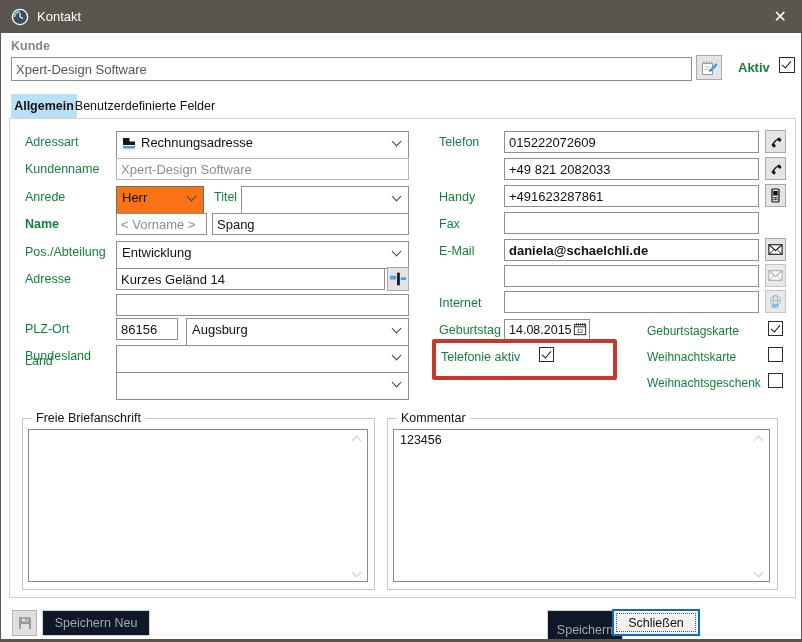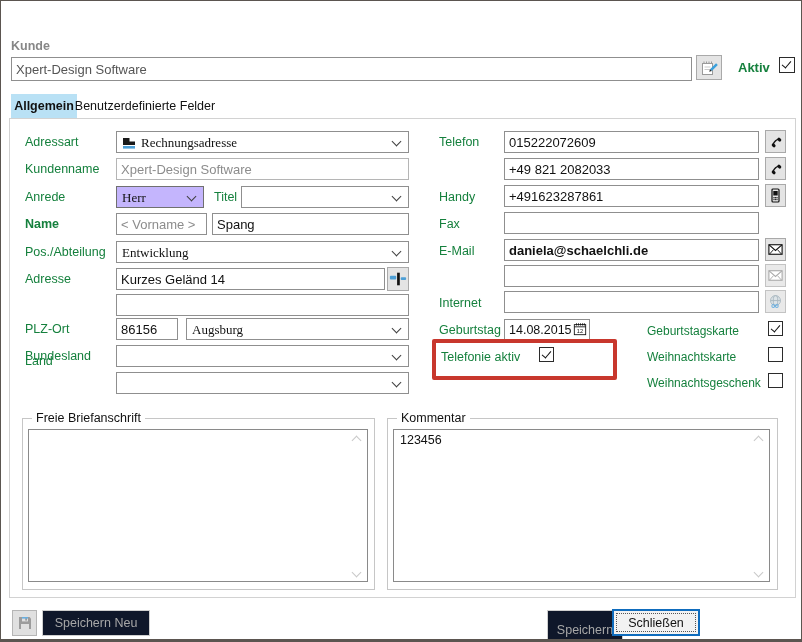--- a/index.html
+++ b/index.html
@@ -11,25 +11,25 @@
   .close{position:absolute;right:14px;top:6px;font-size:16px;color:#fff;font-weight:300;cursor:default;}
   .appicon{position:absolute;left:10px;top:7px;width:18px;height:18px;}
   .bstrip{position:absolute;left:0;bottom:0;width:100%;height:2px;background:#5b5550;}
   .lbl{position:absolute;font-size:12.5px;color:#15803d;white-space:nowrap;line-height:15px;}
   .lbl.bold{font-weight:bold;}
   .lbl.graybold{color:#878787;font-weight:bold;}
   .lbl.sm{font-size:12px;}
   input.fld{position:absolute;height:22px;border:1px solid #8f8f8f;padding:0 4px;font:13px "Liberation Sans",sans-serif;color:#111;background:#fff;outline:none;}
   input.fld.dim{color:#8c8c8c;border-color:#b5b5b5;}
   input.fld::placeholder{color:#8c8c8c;opacity:1;}
-  .combo{position:absolute;height:22px;border:1px solid #8f8f8f;background:#fff;font-size:13px;color:#111;font-family:Liberation Serif, serif;}
+  .combo{position:absolute;height:28px;border:1px solid #8f8f8f;background:#fff;font-size:13px;color:#111;}
   .combo .ctext{position:absolute;left:5px;top:3px;white-space:nowrap;}
   .combo .ctext.withicon{left:24px;}
   .combo .chev{position:absolute;right:8px;top:6px;width:7px;height:7px;border-right:1.4px solid #3f3f3f;border-bottom:1.4px solid #3f3f3f;transform:rotate(45deg);}
-  .combo.graybg{background:#c4b5fd;border-color:#707070;}
+  .combo.graybg{background:#f97316;border-color:#707070;}
   .combo .cicon{position:absolute;left:4px;top:3px;width:16px;height:16px;}
   .iconbtn{position:absolute;background:#e4e4e4;border:1px solid #a9a9a9;display:flex;align-items:center;justify-content:center;padding:0;}
   .iconbtn.disabled{background:#e9e9e9;border-color:#c3c3c3;}
   .cb{position:absolute;width:15px;height:15px;background:#fff;border:1px solid #2b2b2b;}
   .cb.on::after{content:"";position:absolute;left:3.5px;top:1px;width:5px;height:9px;border-right:1.6px solid #111;border-bottom:1.6px solid #111;transform:rotate(40deg);}
   .tab{position:absolute;top:93px;height:24px;font-size:12.5px;color:#111;display:flex;align-items:center;justify-content:center;white-space:nowrap;}
   .tab.active{background:#b9e1f5;font-weight:bold;}
   .page{position:absolute;left:8px;top:117px;width:787px;height:480px;border:1px solid #d2d2d2;}
   .redrect{position:absolute;left:431px;top:338px;width:185px;height:41px;border:4px solid #c8372d;border-radius:2px;}
   .groupbox{position:absolute;border:1px solid #c6c6c6;}
@@ -44,20 +44,32 @@
   .btn.default::after{content:"";position:absolute;left:2px;right:2px;top:2px;bottom:2px;border:1px dotted #555;}
   .dateinp{position:absolute;border:1px solid #8f8f8f;background:#fff;font-size:12.5px;color:#111;}
   .dateinp .dtext{position:absolute;left:4px;top:3px;}
   .dateinp svg{position:absolute;right:2px;top:2px;}
 </style>
 </head>
 <body>
 
 <div id="win">
 
+  <div class="tbar">
+    <span class="appicon">
+      <svg width="18" height="18" viewBox="0 0 18 18">
+          <circle cx="9" cy="9" r="7.6" fill="#3d4f5c" stroke="#fff" stroke-width="1.4"></circle>
+          <path d="M9 3.5 A5.5 5.5 0 0 0 3.5 9" stroke="#7ecbdd" fill="none" stroke-width="2"></path>
+          <line x1="9" y1="9" x2="9" y2="5" stroke="#fff" stroke-width="1.2"></line>
+          <line x1="9" y1="9" x2="12" y2="10.5" stroke="#fff" stroke-width="1.2"></line>
+        </svg>
+    </span>
+    <span class="ttl">Kontakt</span>
+    <span class="close">✕</span>
+  </div>
 
   <span class="lbl graybold" style="left:10px;top:38px;">Kunde</span>
   <input class="fld" style="left: 10px; top: 56px; width: 681px; height: 24px; color: rgb(85, 85, 85);" value="Xpert-Design Software">
   <button class="iconbtn" style="left:695px;top:54px;width:26px;height:25px;">
     <svg width="18" height="18" viewBox="0 0 18 18">
         <rect x="2.5" y="4.5" width="10" height="11" fill="#fff" stroke="#9a9a9a"></rect>
         <line x1="4" y1="4.5" x2="4" y2="2.5" stroke="#9a9a9a"></line>
         <line x1="6.5" y1="4.5" x2="6.5" y2="2.5" stroke="#9a9a9a"></line>
         <line x1="9" y1="4.5" x2="9" y2="2.5" stroke="#9a9a9a"></line>
         <line x1="11.5" y1="4.5" x2="11.5" y2="2.5" stroke="#9a9a9a"></line>

